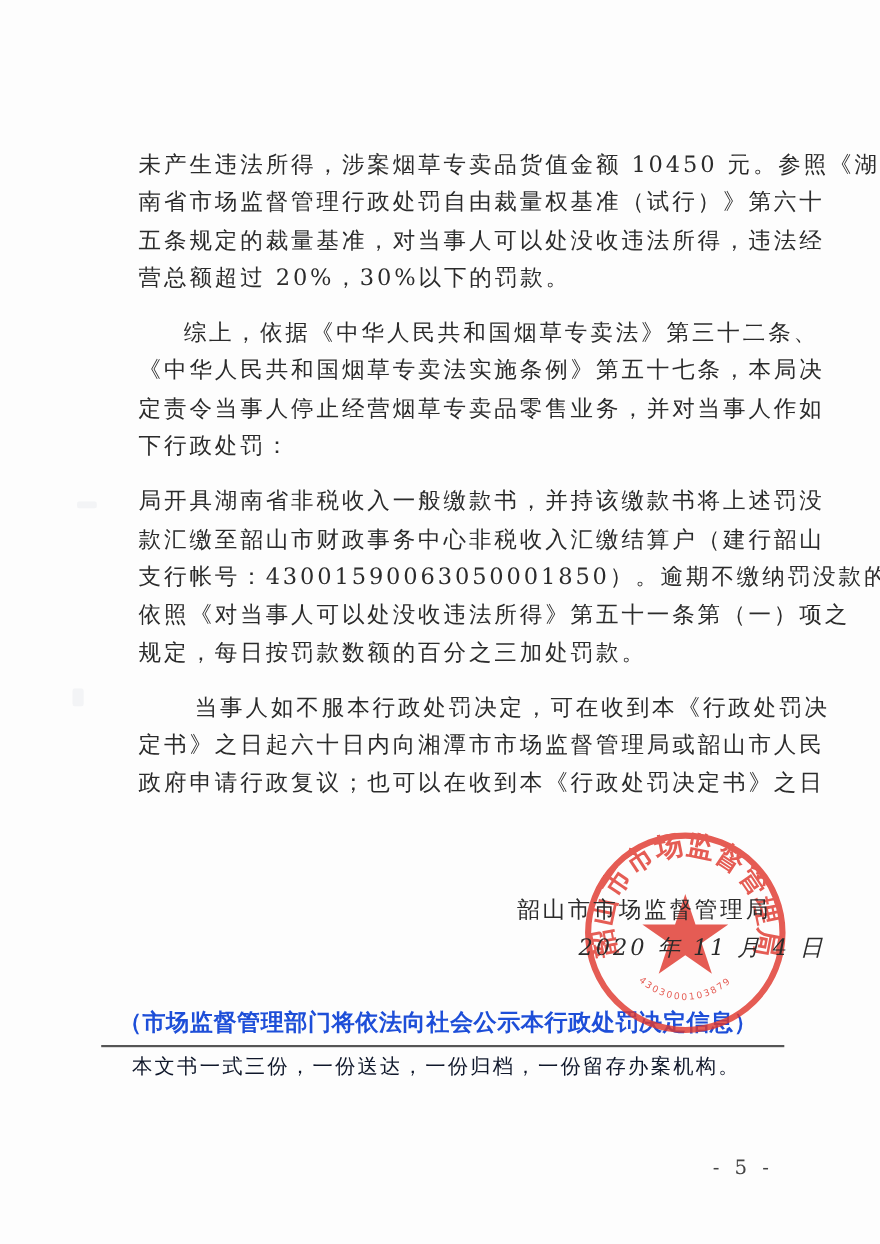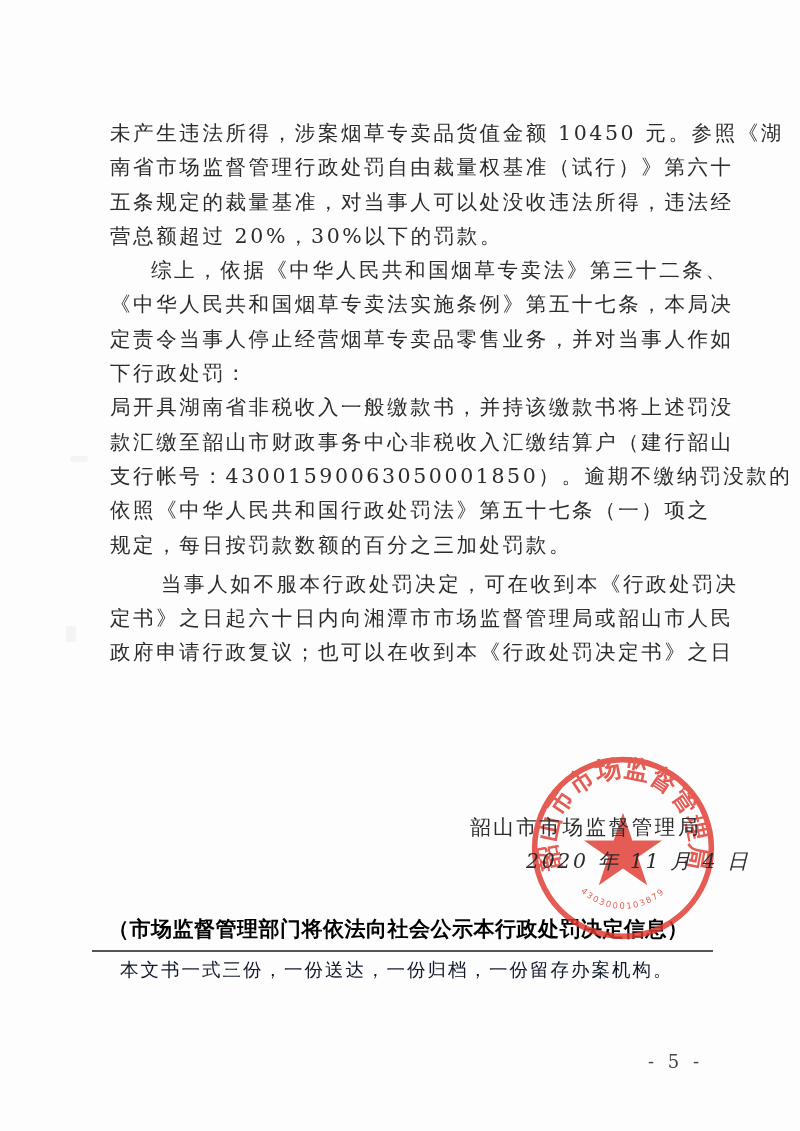--- a/index.html
+++ b/index.html
@@ -26,21 +26,21 @@
       left: 110px;
       top: 116px;
       width: 584px;
       font-size: 20.5px;
       line-height: 34.3px;
       letter-spacing: 2.6px;
       text-align: justify;
       text-justify: inter-character;
     }
     .para {
-      margin: 0;
+      margin: 16px;
       padding: 0;
       white-space: normal;
     }
     .line {
       display: block;
       white-space: nowrap;
       height: 34.3px;
     }
     .indent { padding-left: 41px; }
     .indent-wide { padding-left: 51px; }
@@ -67,21 +67,21 @@
     }
     .public-note {
       position: absolute;
       left: 108px;
       top: 914px;
       width: 600px;
       font-family: "DejaVu Sans", "Liberation Sans", sans-serif;
       font-size: 21px;
       line-height: 30px;
       letter-spacing: 0.5px;
-      color: #000000;
+      color: #1d4ed8;
       white-space: nowrap;
       font-weight: bold;
     }
     .divider {
       position: absolute;
       left: 92px;
       top: 950px;
       width: 621px;
       height: 2px;
       background: #555555;
@@ -132,21 +132,21 @@
     <div class="para">
       <span class="line indent">综上，依据《中华人民共和国烟草专卖法》第三十二条、</span>
       <span class="line">《中华人民共和国烟草专卖法实施条例》第五十七条，本局决</span>
       <span class="line">定责令当事人停止经营烟草专卖品零售业务，并对当事人作如</span>
       <span class="line">下行政处罚：</span>
     </div>
     <div class="para">
       <span class="line">局开具湖南省非税收入一般缴款书，并持该缴款书将上述罚没</span>
       <span class="line">款汇缴至韶山市财政事务中心非税收入汇缴结算户（建行韶山</span>
       <span class="line">支行帐号：43001590063050001850）。逾期不缴纳罚没款的，</span>
-      <span class="line">依照《中华人民共和国行政处罚法》第五十七条（一）项之</span>
+      <span class="line">依照《对当事人可以处没收违法所得》第五十一条第（一）项之</span>
       <span class="line">规定，每日按罚款数额的百分之三加处罚款。</span>
     </div>
     <div class="para" style="margin-top:5px;">
       <span class="line indent-wide">当事人如不服本行政处罚决定，可在收到本《行政处罚决</span>
       <span class="line">定书》之日起六十日内向湘潭市市场监督管理局或韶山市人民</span>
       <span class="line">政府申请行政复议；也可以在收到本《行政处罚决定书》之日</span>
     </div>
   </div>
 
   <svg class="seal" viewBox="0 0 200 200">

